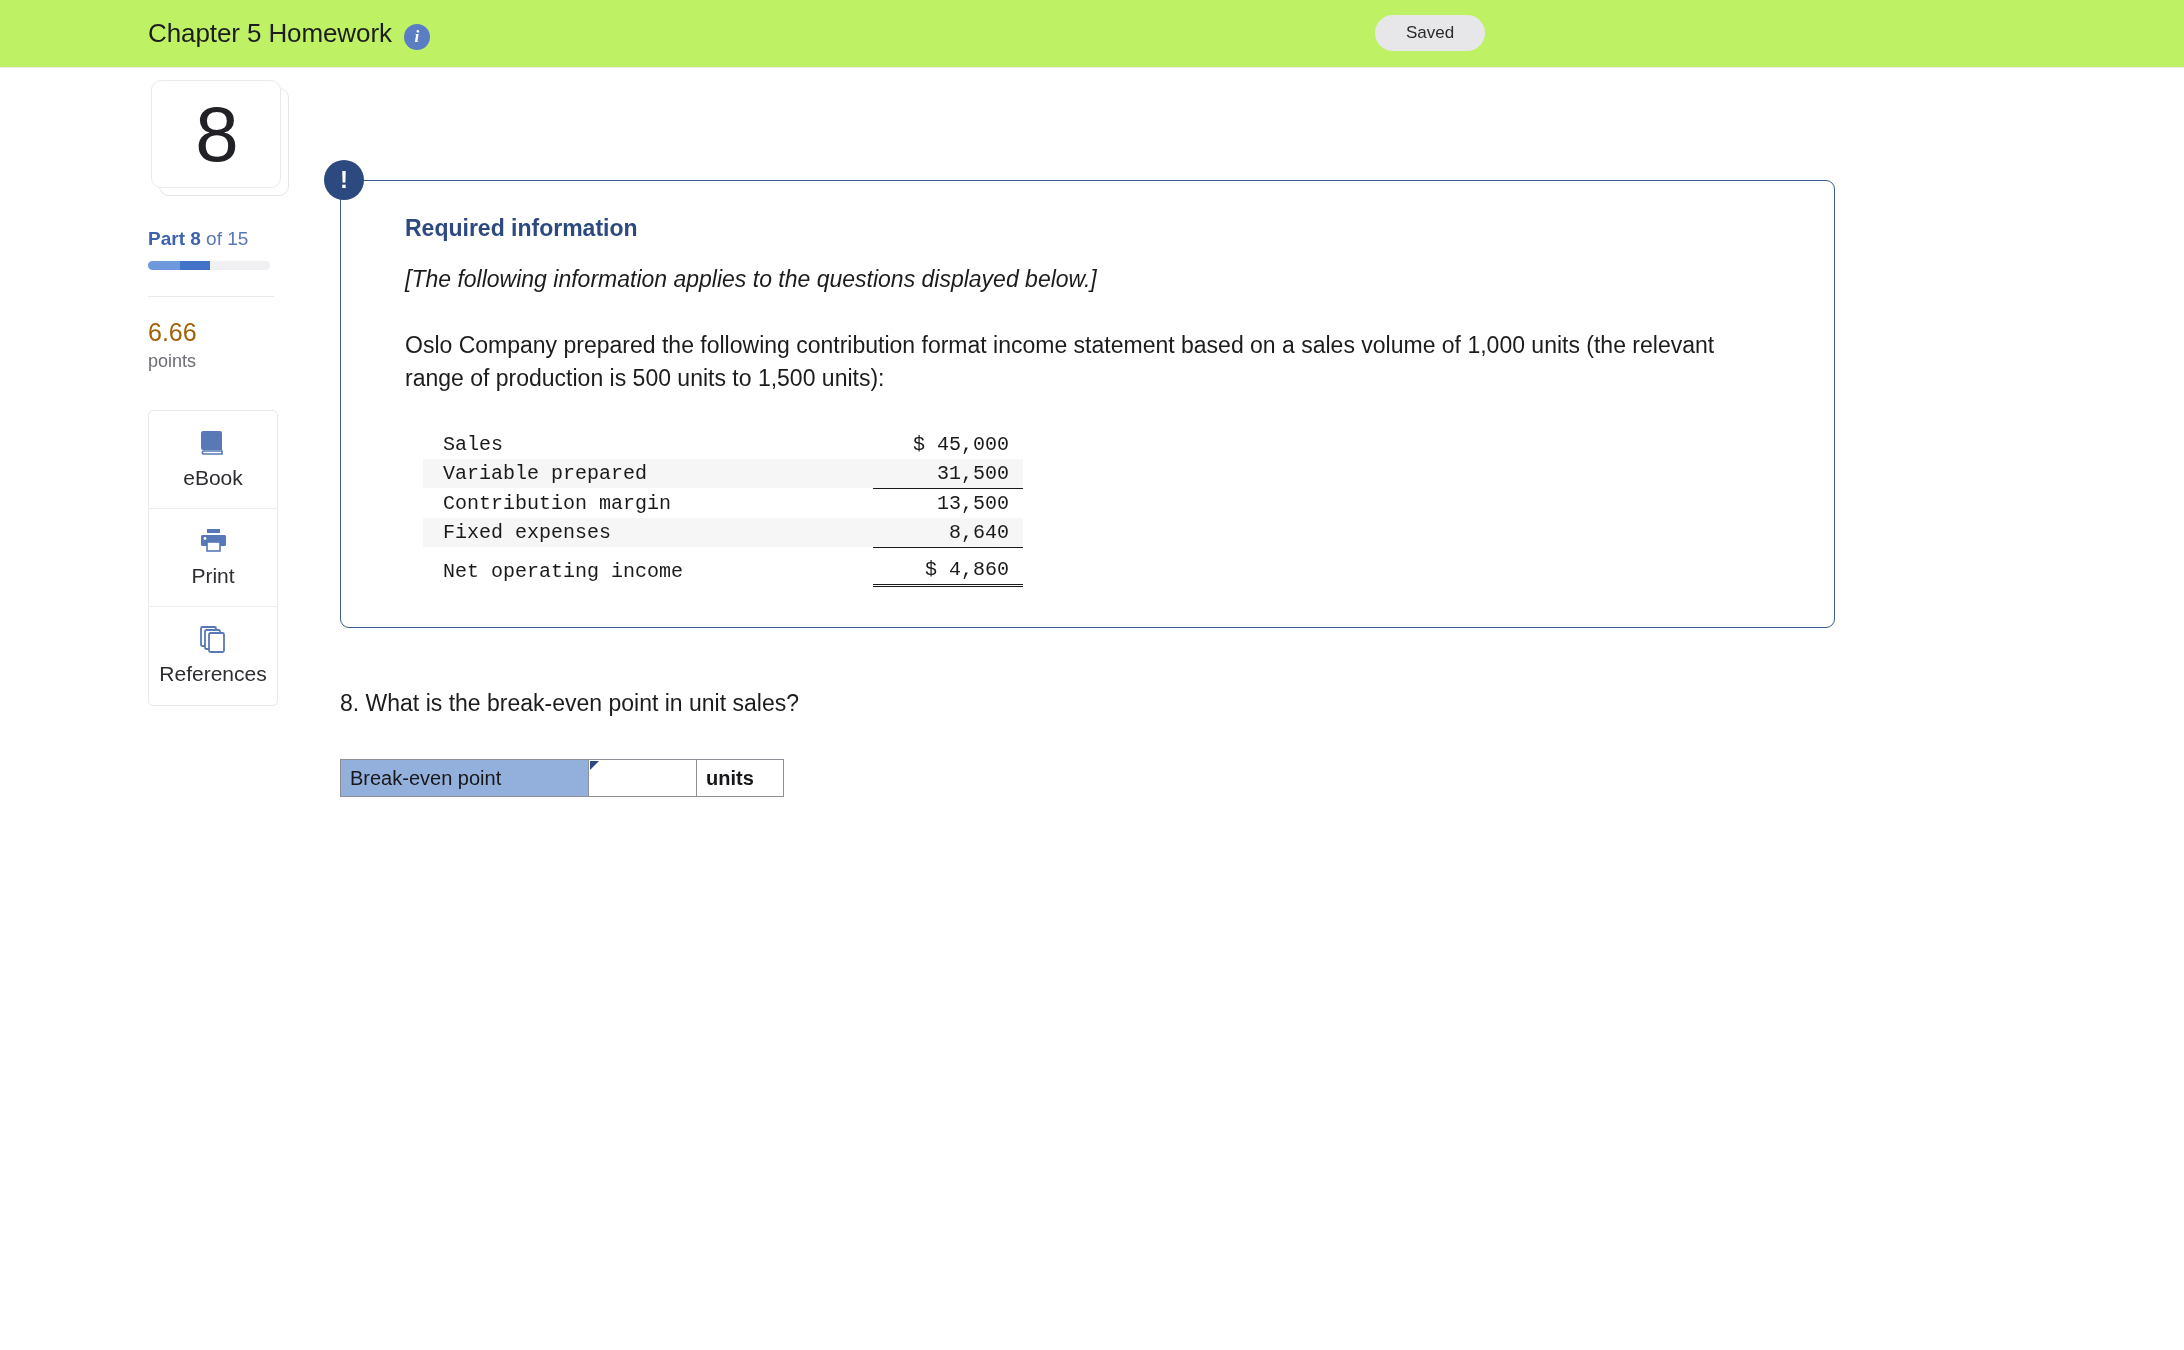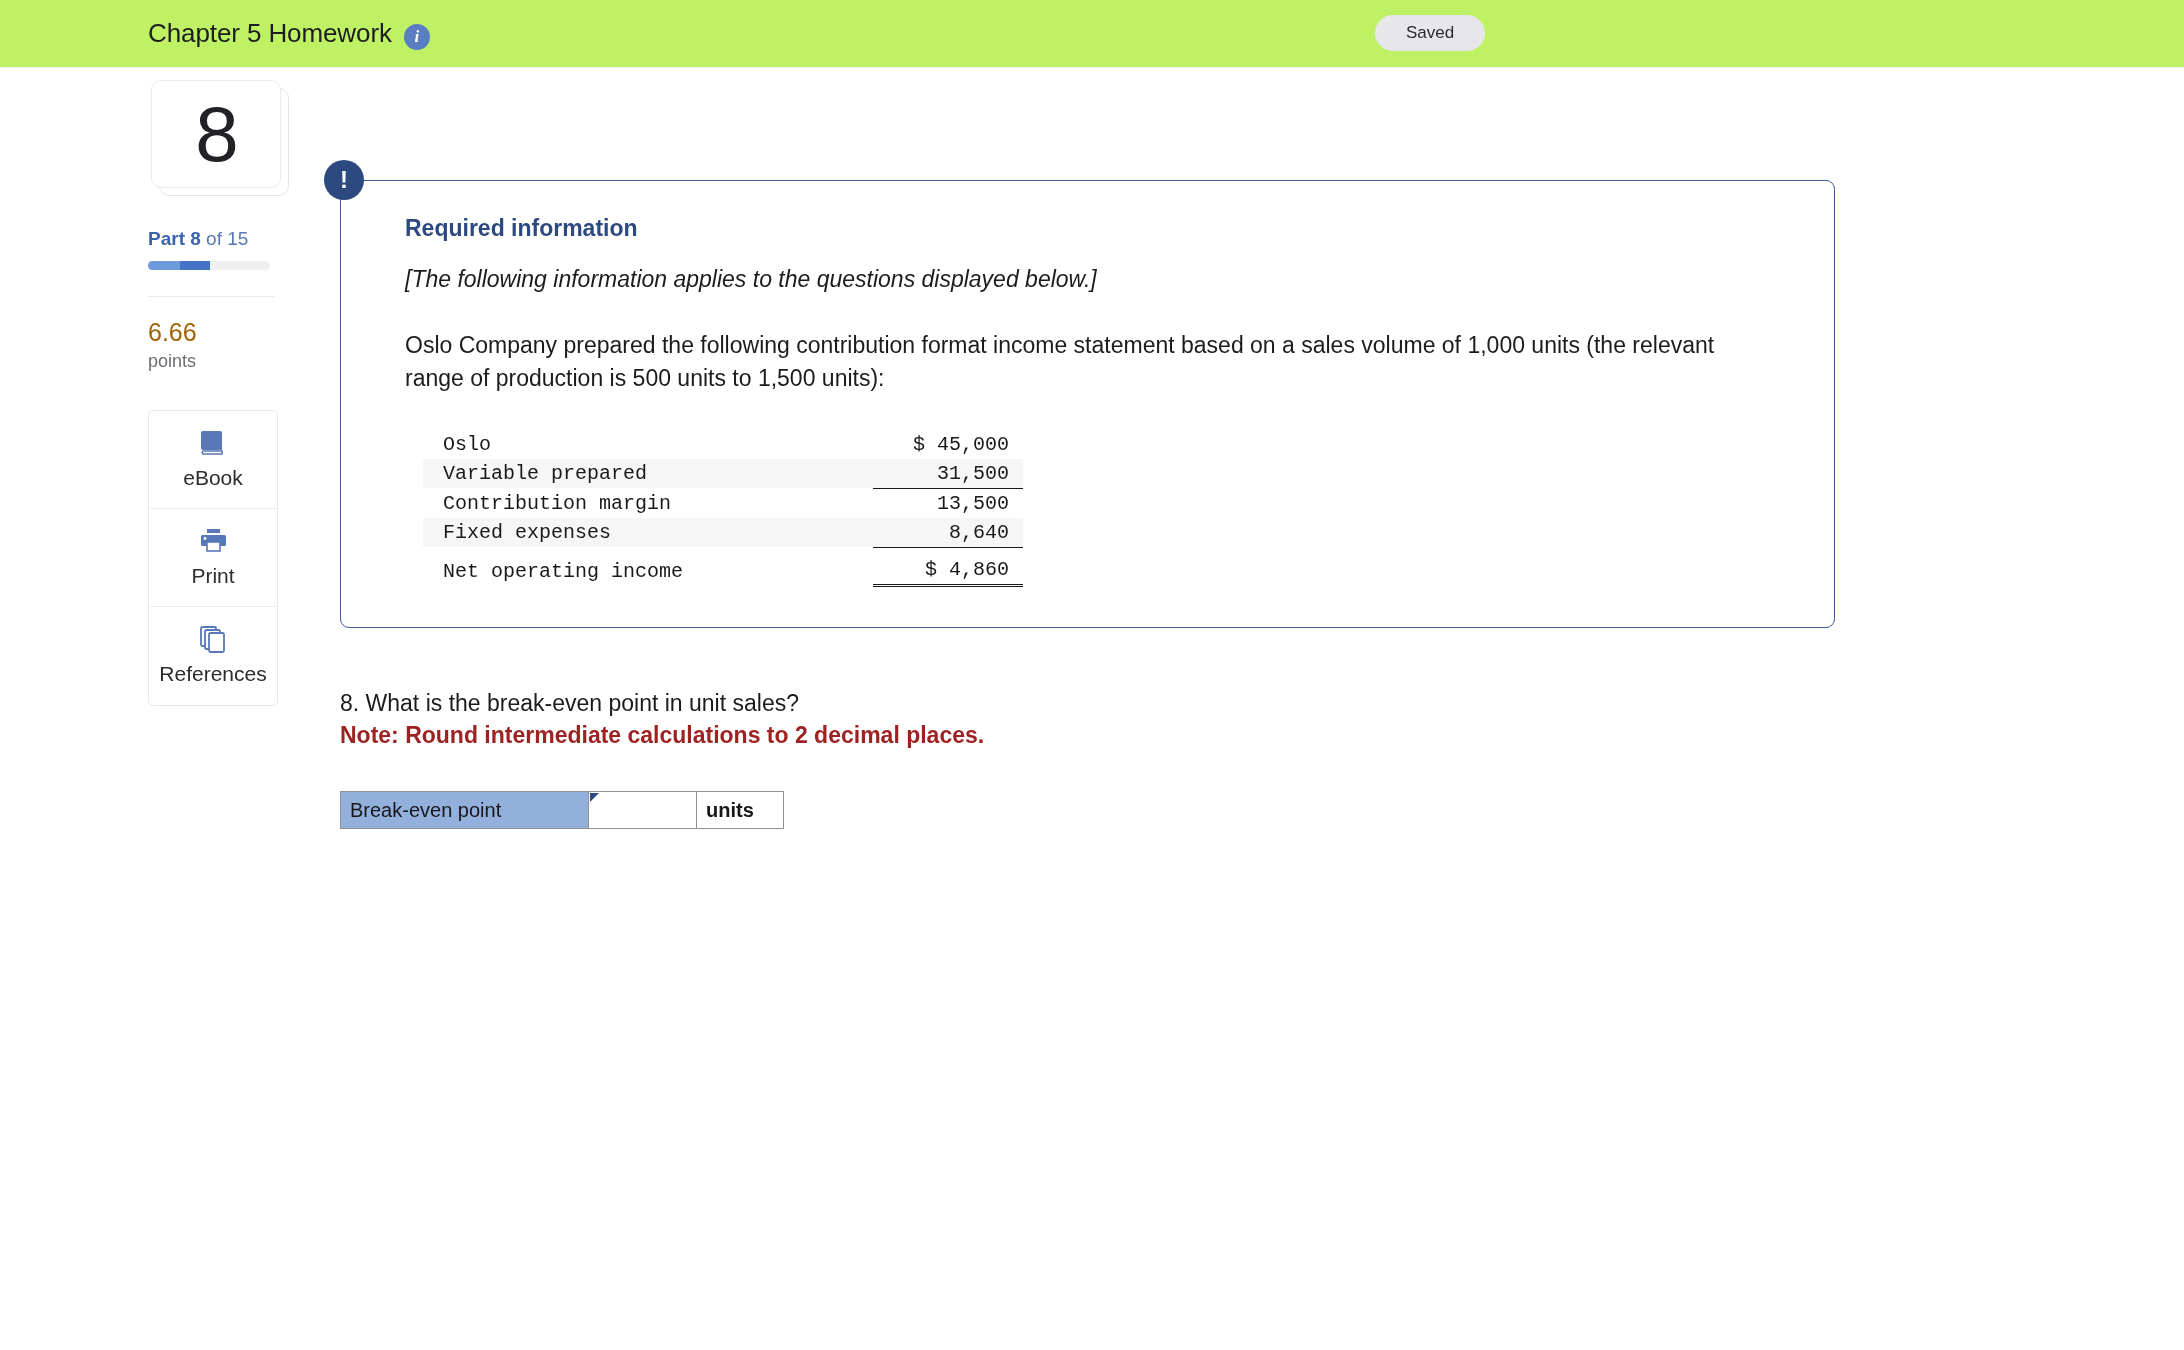--- a/index.html
+++ b/index.html
@@ -384,21 +384,21 @@
       <div class="bang">!</div>
       <div class="callout">
 
         <div class="req-title">Required information</div>
         <div class="req-italic">[The following information applies to the questions displayed below.]</div>
         <div class="req-body">Oslo Company prepared the following contribution format income statement based on a sales volume of 1,000 units (the relevant range of production is 500 units to 1,500 units):</div>
 
         <table class="stmt">
           <tbody>
             <tr>
-              <td class="lbl">Oslo</td>
+              <td class="lbl">Sales</td>
               <td class="amt">$ 45,000</td>
             </tr>
             <tr class="shaded">
               <td class="lbl">Variable prepared</td>
               <td class="amt rule">31,500</td>
             </tr>
             <tr>
               <td class="lbl">Contribution margin</td>
               <td class="amt">13,500</td>
             </tr>
@@ -414,21 +414,20 @@
               <td class="lbl">Net operating income</td>
               <td class="amt dbl">$ 4,860</td>
             </tr>
           </tbody>
         </table>
 
       </div>
     </div>
 
     <div class="question">8. What is the break-even point in unit sales?</div>
-    <div class="qnote">Note: Round intermediate calculations to 2 decimal places.</div>
 
     <div class="answer">
       <div class="ans-label">Break-even point</div>
       <div class="ans-input-cell">
         <span class="ans-caret"></span>
         <input type="text" placeholder="" style="">
       </div>
       <div class="ans-units">units</div>
     </div>
 

